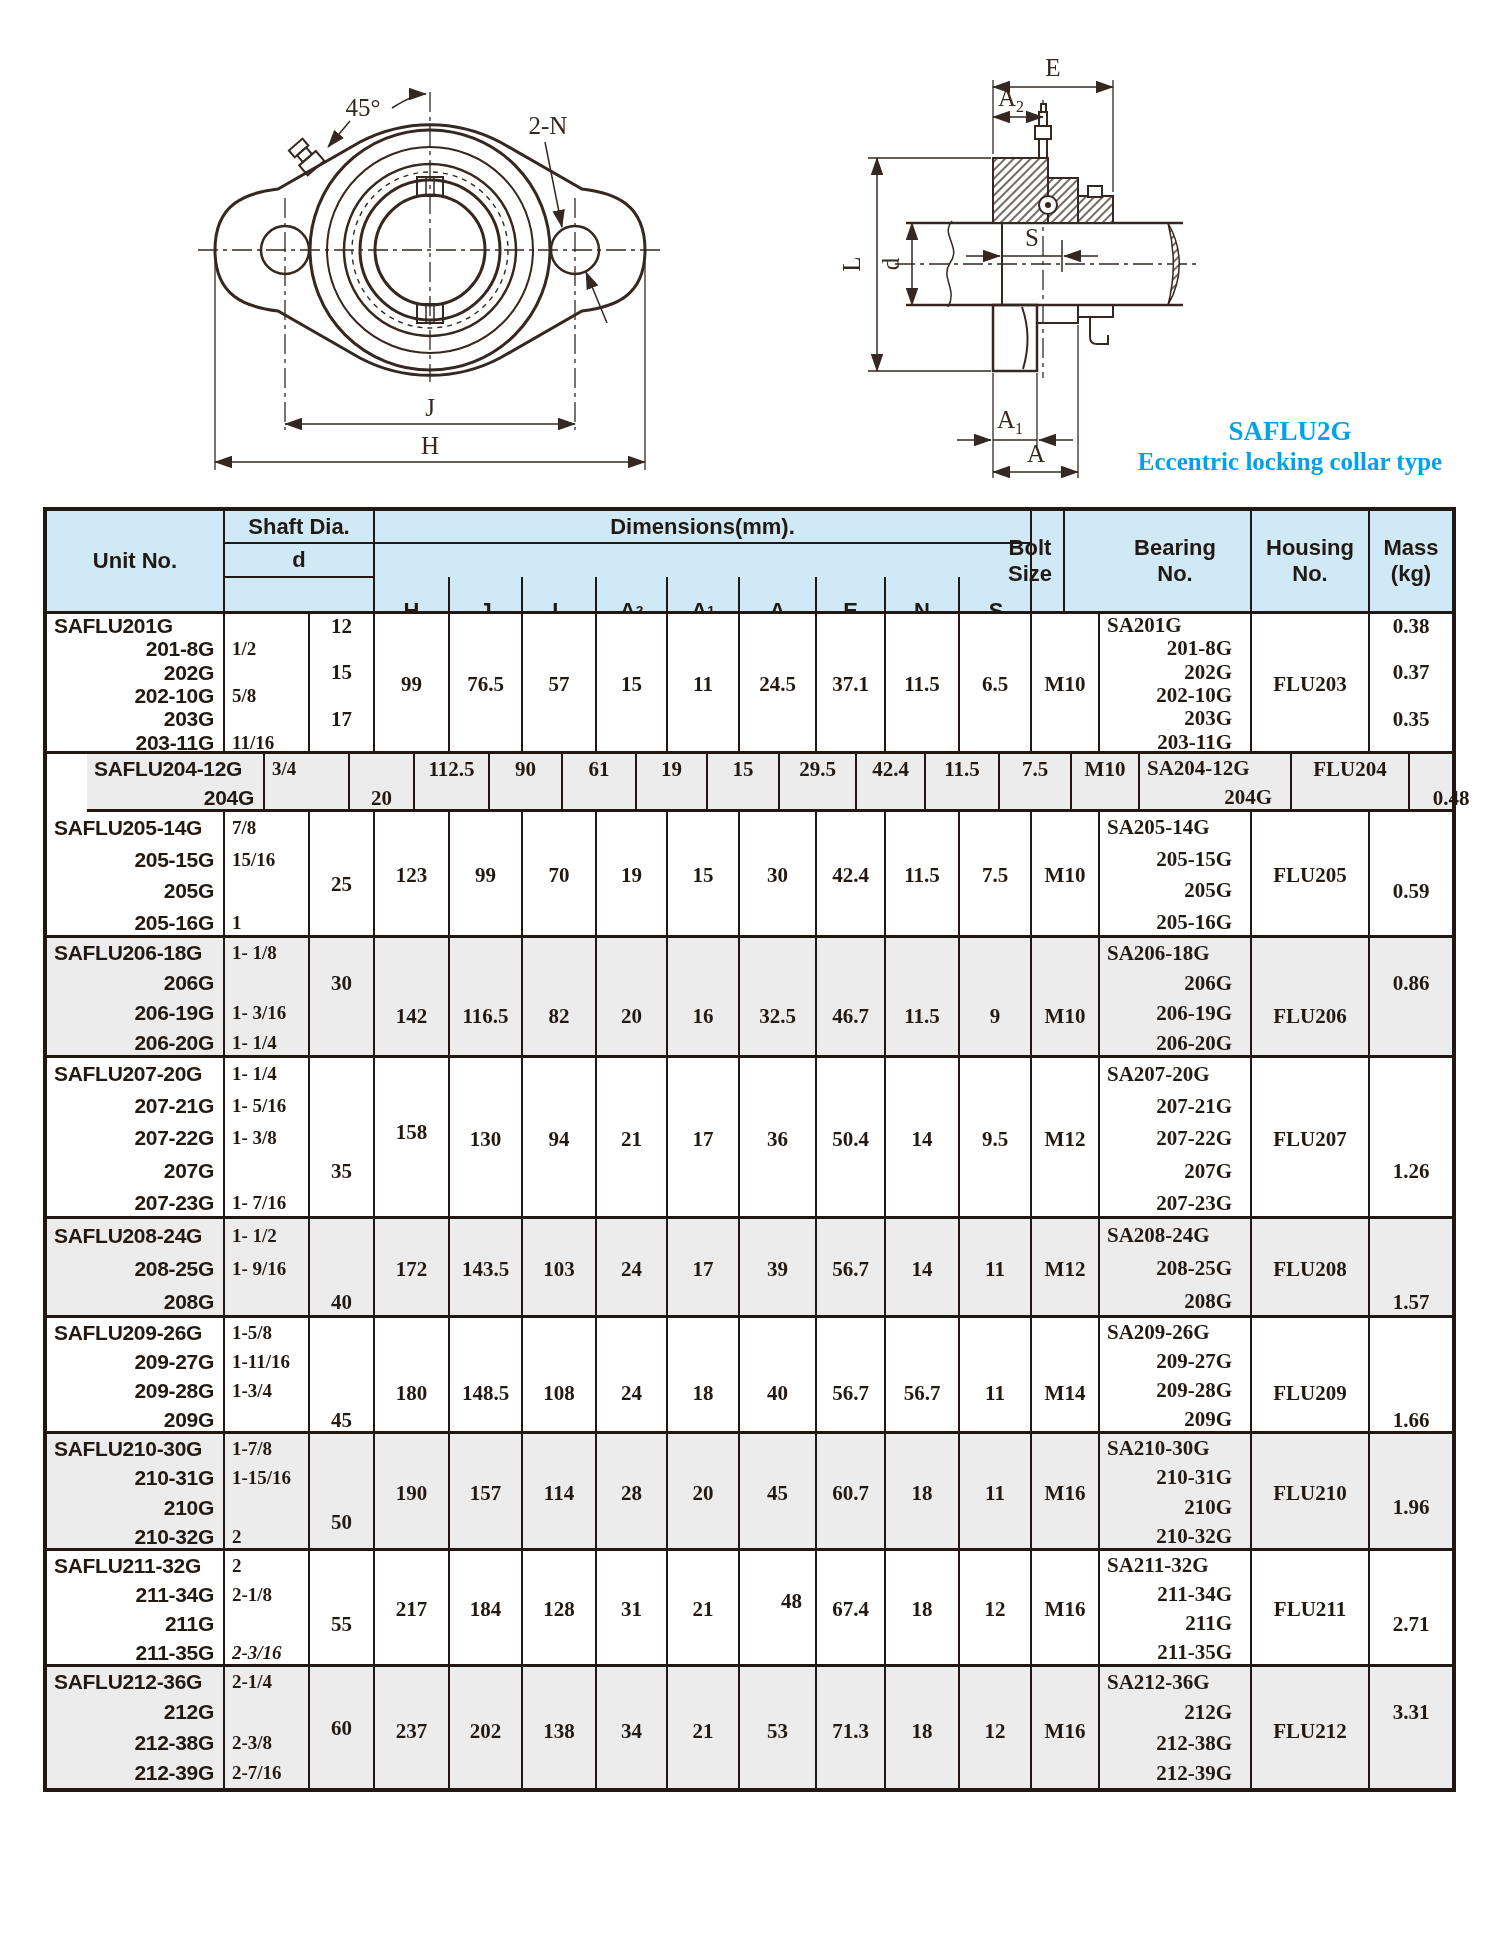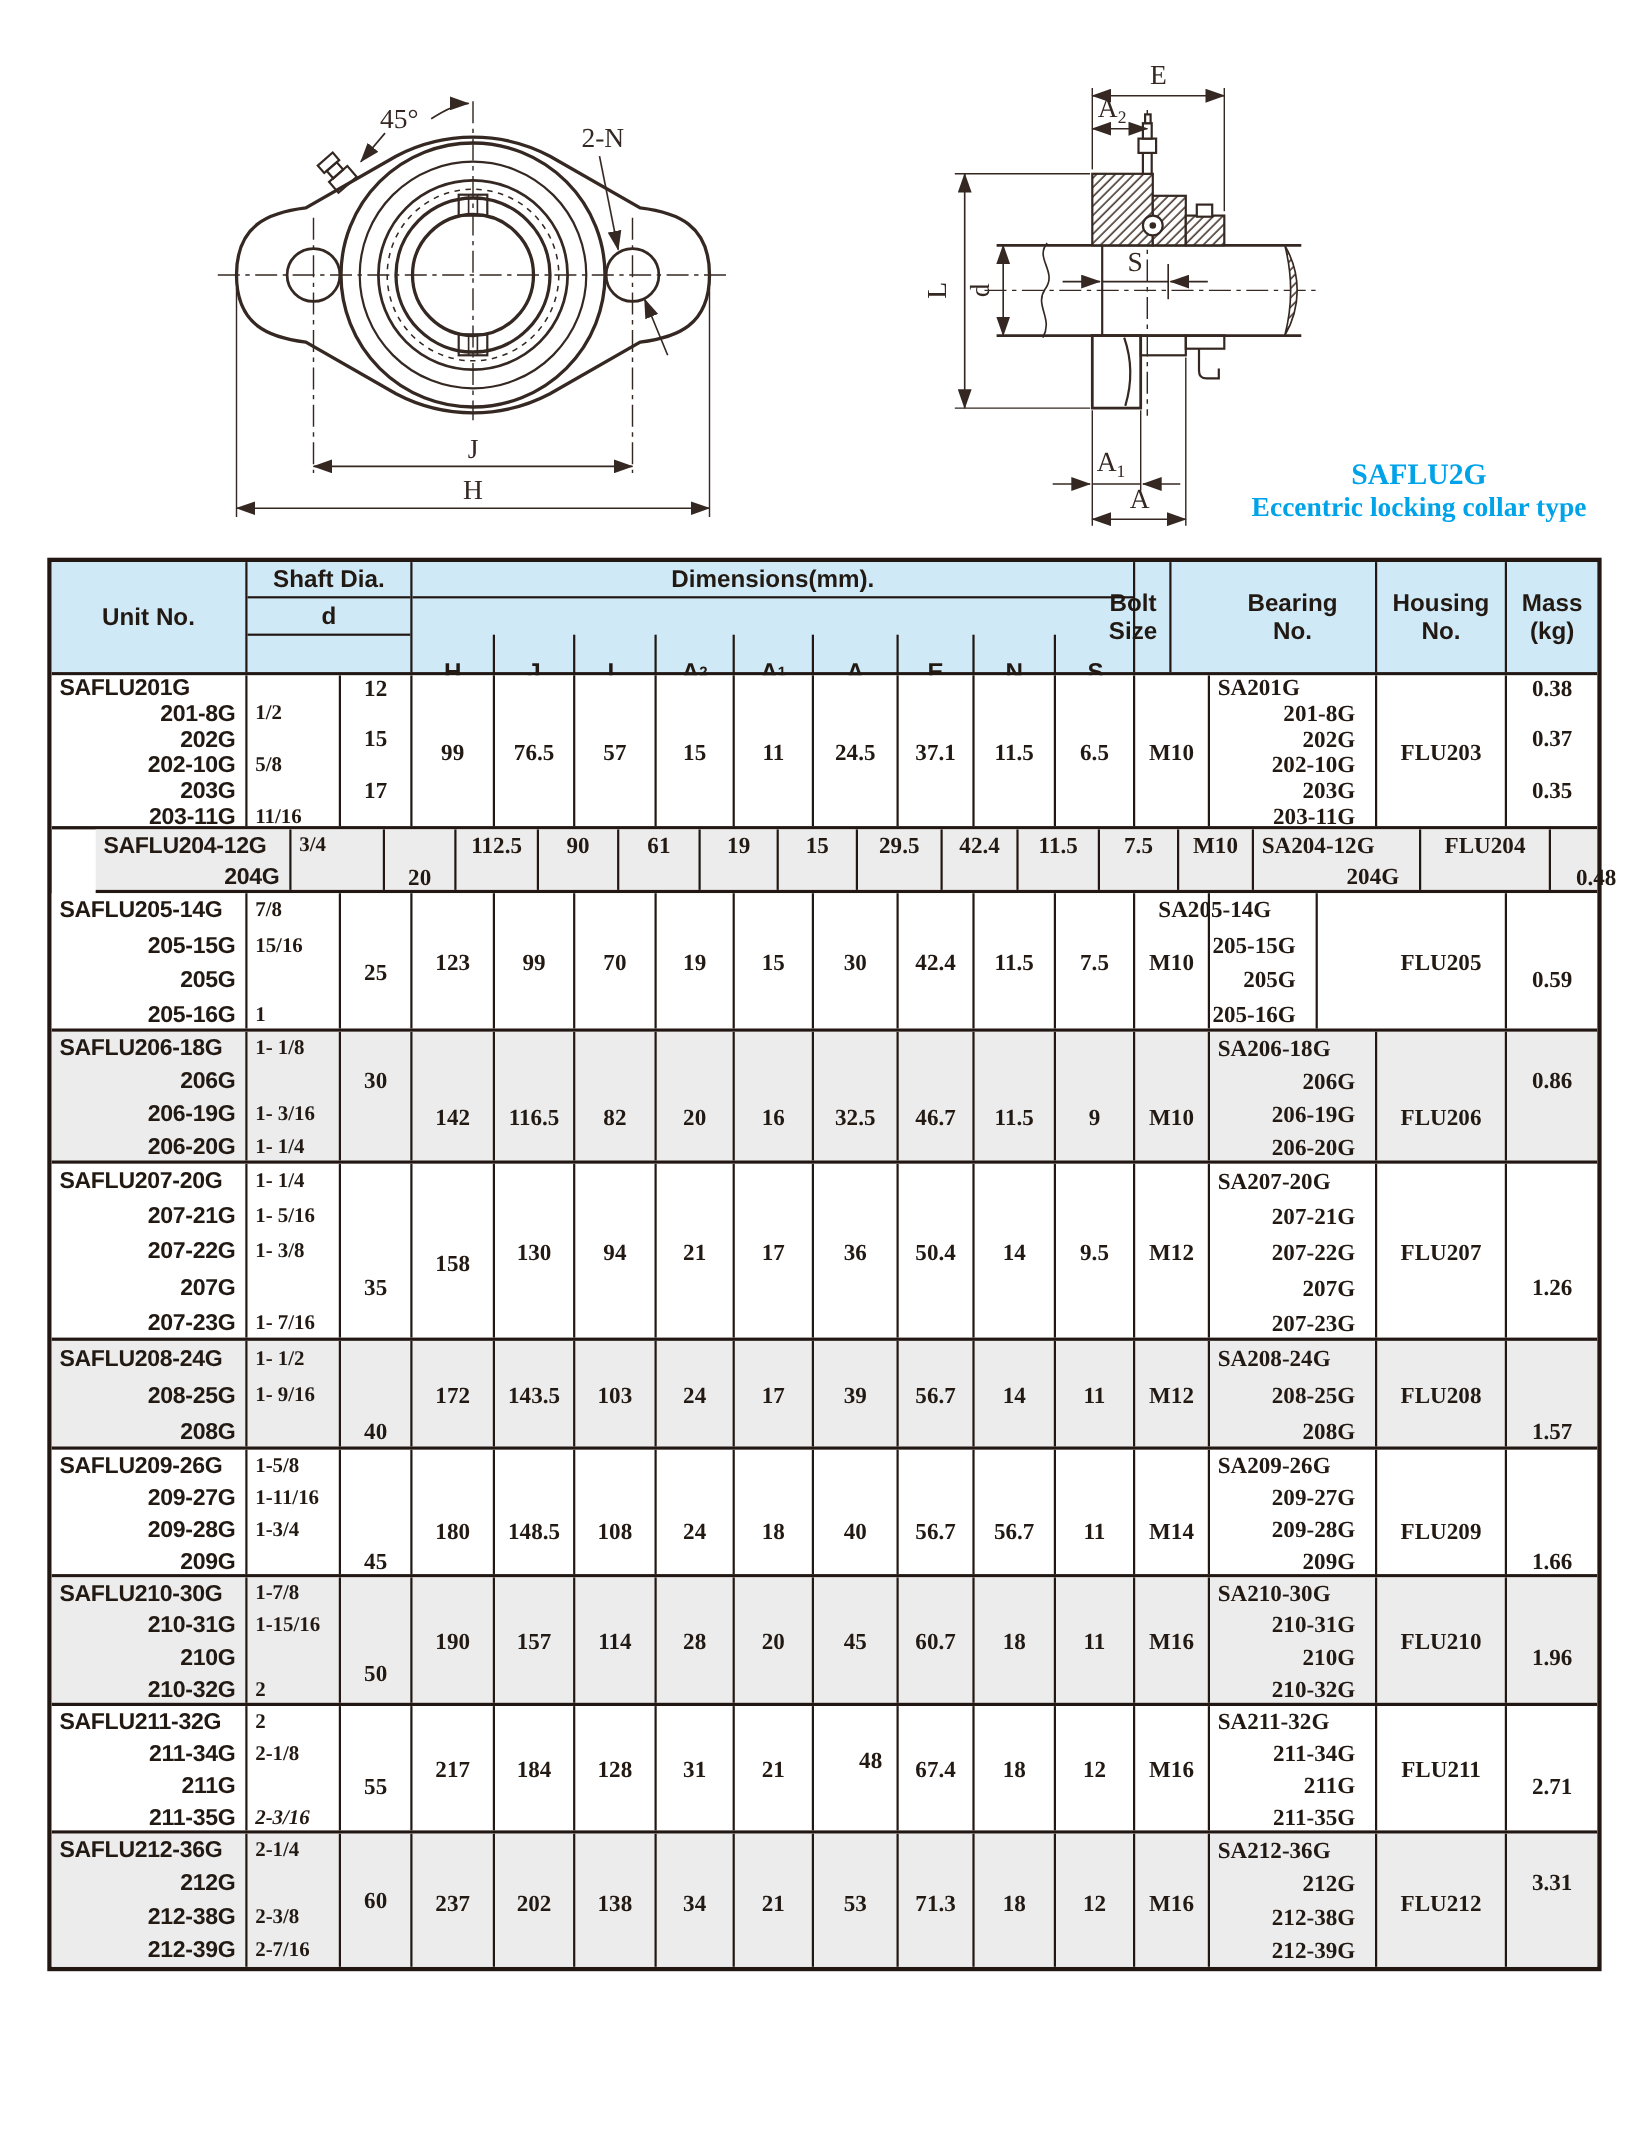--- a/index.html
+++ b/index.html
@@ -385,21 +385,21 @@
           </div>
           <div class="cell br" style="left: 839px; width: 74px;">
             <div class="cval" style="top: 63px;">11.5</div>
           </div>
           <div class="cell br" style="left: 913px; width: 72px;">
             <div class="cval" style="top: 63px;">7.5</div>
           </div>
           <div class="cell br" style="left: 985px; width: 68px;">
             <div class="cval" style="top: 63px;">M10</div>
           </div>
-          <div class="cell br" style="left: 999px; width: 152px;">
+          <div class="cell br" style="left: 1053px; width: 152px;">
             <div class="bline lt" style="top: 0px; height: 31.5px; line-height: 31.5px;">SA205-14G</div>
             <div class="bline rt" style="top: 31.5px; height: 31.5px; line-height: 31.5px;">205-15G</div>
             <div class="bline rt" style="top: 63px; height: 31.5px; line-height: 31.5px;">205G</div>
             <div class="bline rt" style="top: 94.5px; height: 31.5px; line-height: 31.5px;">205-16G</div>
           </div>
           <div class="cell br" style="left: 1205px; width: 118px;">
             <div class="cval" style="top: 63px;">FLU205</div>
           </div>
           <div class="cell" style="left: 1323px; width: 82px;">
             <div class="cval" style="top: 78.75px;">0.59</div>
@@ -474,21 +474,21 @@
           <div class="cell br" style="left: 178px; width: 85px;">
             <div class="iline" style="top: 0px; height: 32.2px; line-height: 32.2px;">1- 1/4</div>
             <div class="iline" style="top: 32.2px; height: 32.2px; line-height: 32.2px;">1- 5/16</div>
             <div class="iline" style="top: 64.4px; height: 32.2px; line-height: 32.2px;">1- 3/8</div>
             <div class="iline" style="top: 128.8px; height: 32.2px; line-height: 32.2px;">1- 7/16</div>
           </div>
           <div class="cell br" style="left: 263px; width: 65px;">
             <div class="cval" style="top: 112.7px;">35</div>
           </div>
           <div class="cell br" style="left: 328px; width: 75px;">
-            <div class="cval" style="top: 91px;">158</div>
+            <div class="cval" style="top: 74px;">158</div>
           </div>
           <div class="cell br" style="left: 403px; width: 73px;">
             <div class="cval" style="top: 80.5px;">130</div>
           </div>
           <div class="cell br" style="left: 476px; width: 74px;">
             <div class="cval" style="top: 80.5px;">94</div>
           </div>
           <div class="cell br" style="left: 550px; width: 71px;">
             <div class="cval" style="top: 80.5px;">21</div>
           </div>

